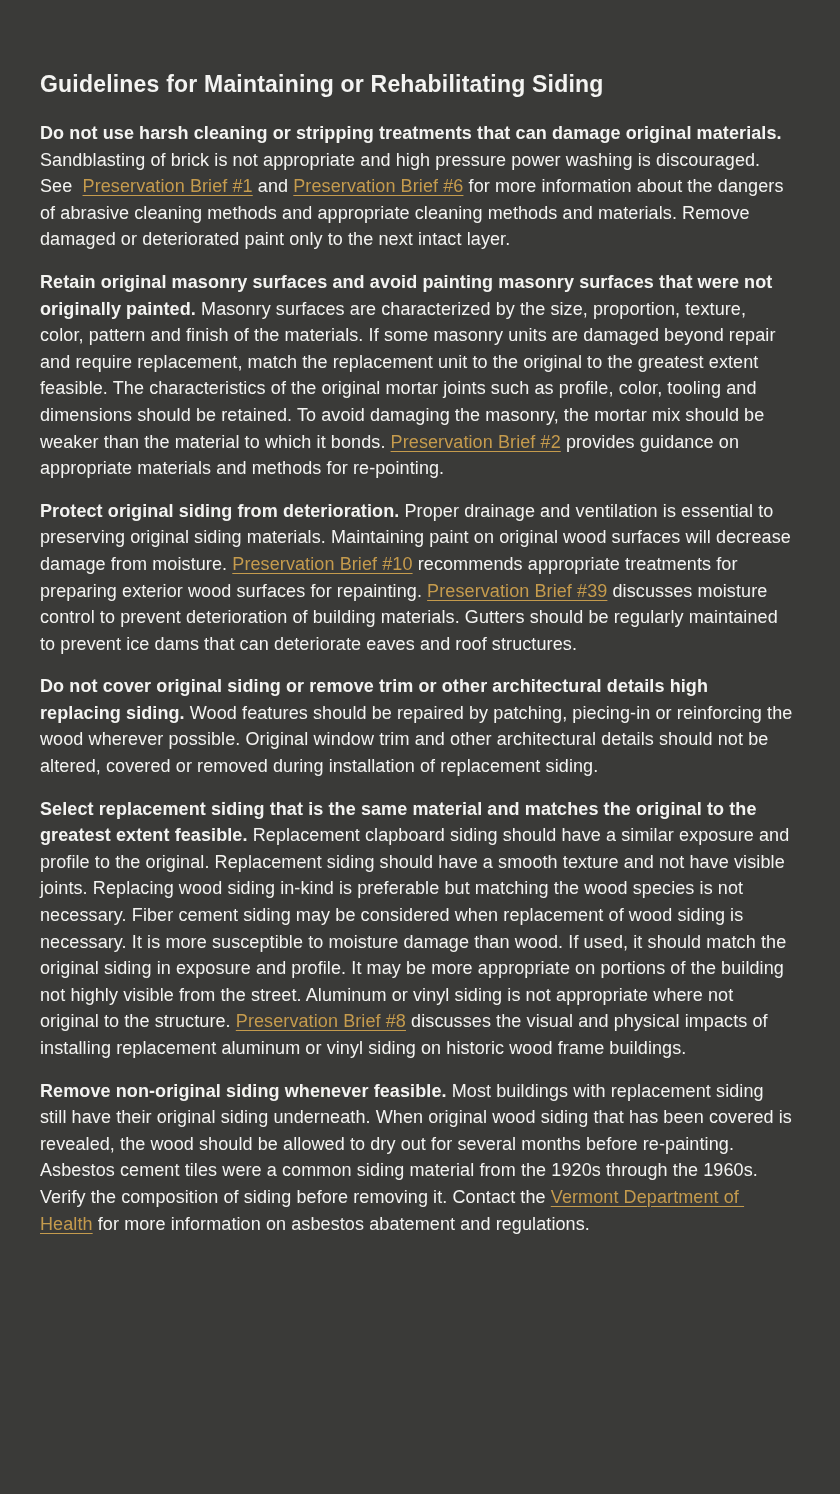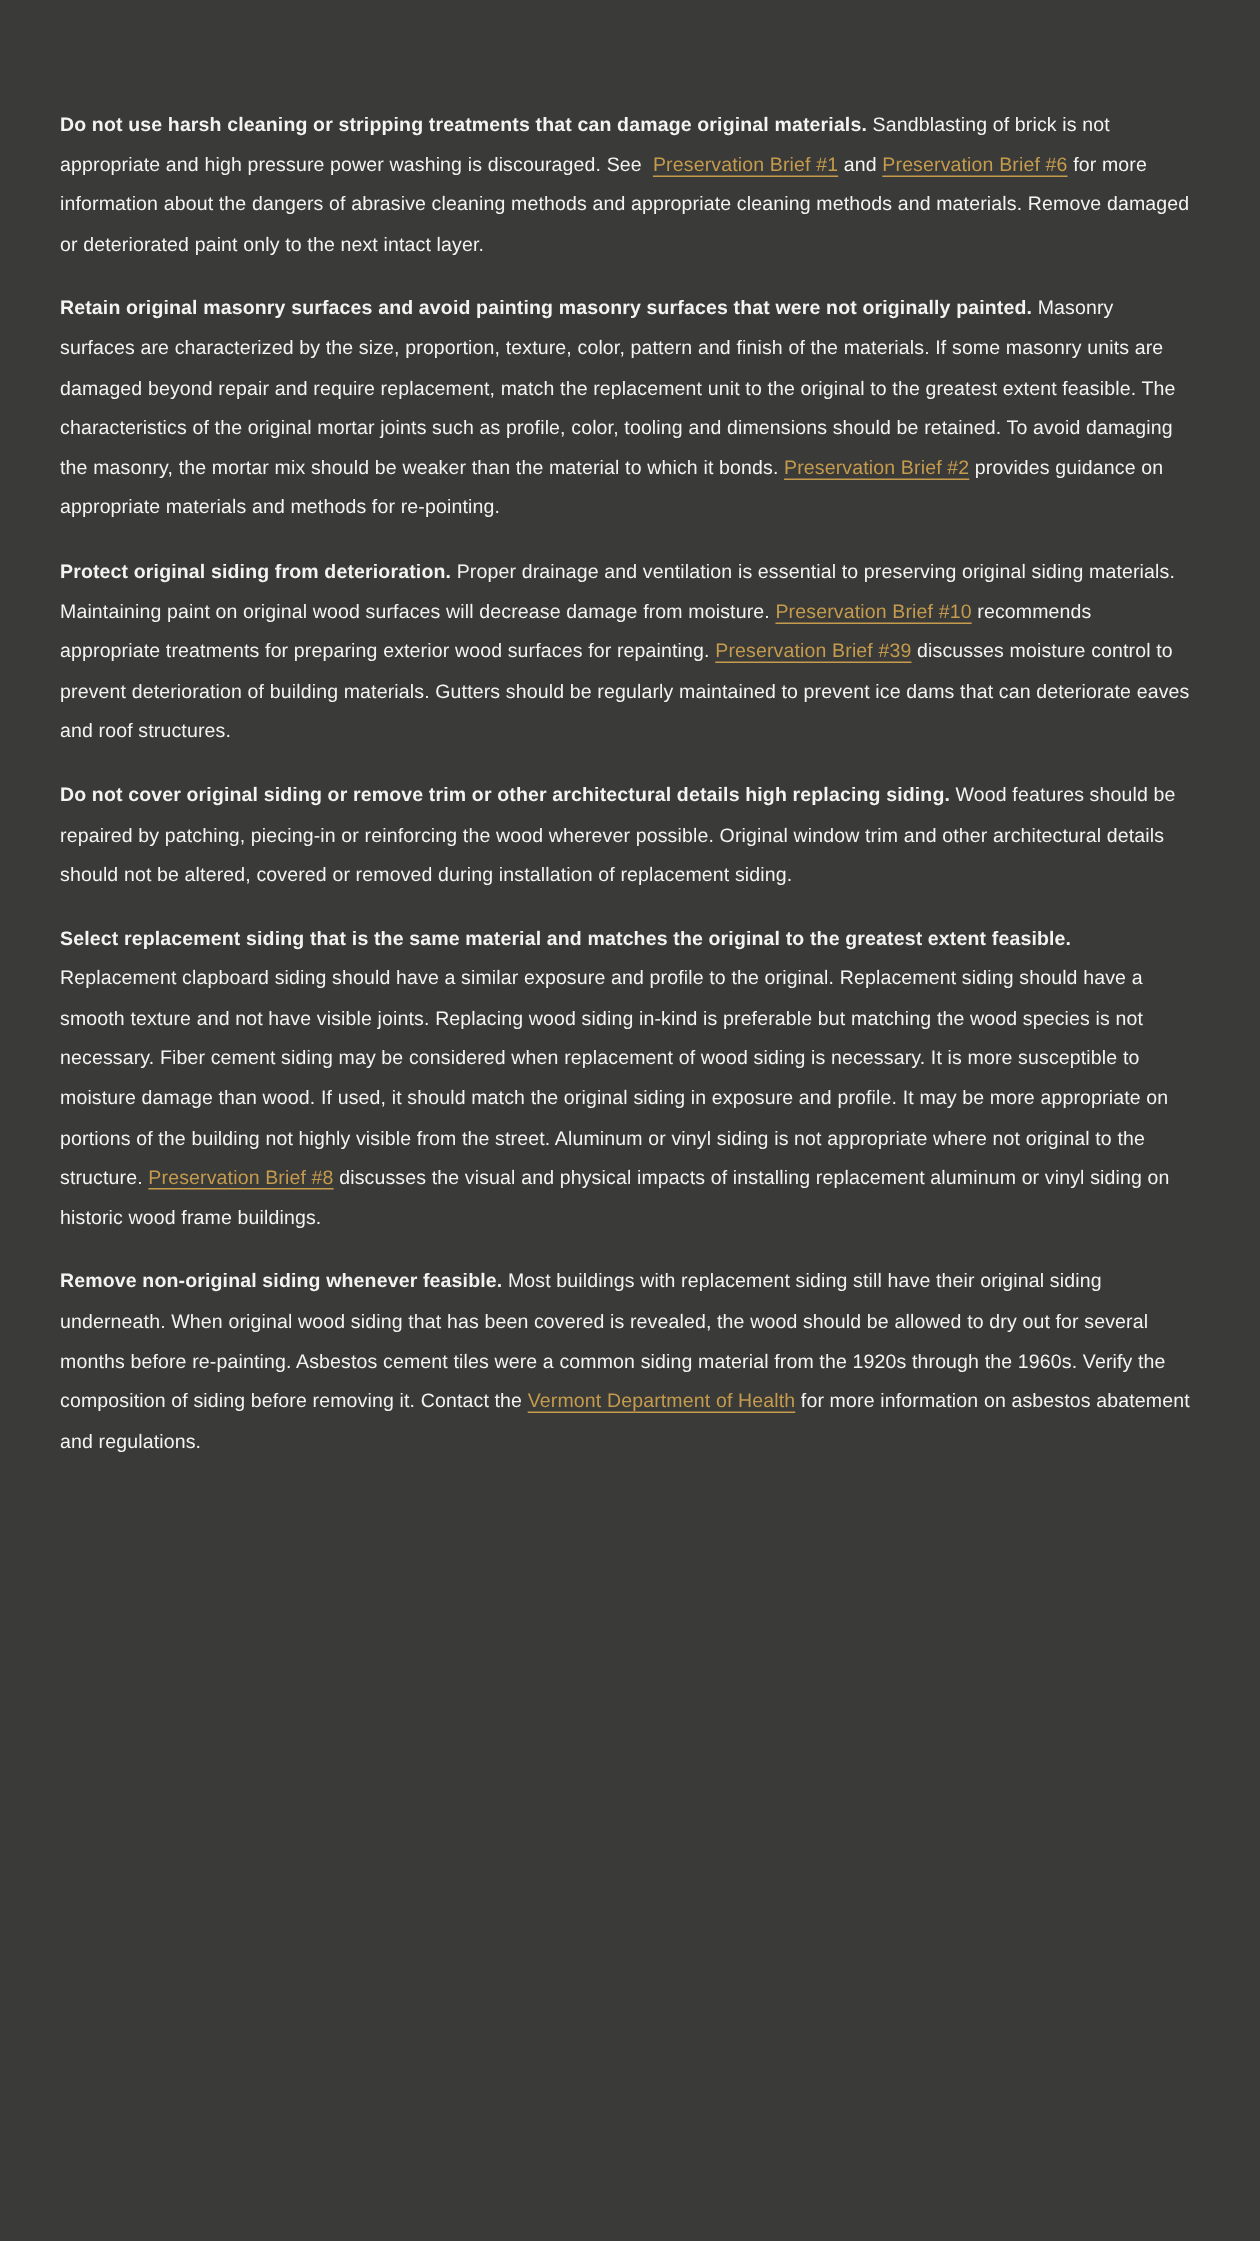--- a/index.html
+++ b/index.html
@@ -24,21 +24,21 @@
   }
   .title {
     font-size: 23px;
     line-height: 28px;
     font-weight: bold;
     margin: 0 0 22px 0;
     letter-spacing: 0.2px;
     color: var(--text);
   }
   .para {
-    font-size: 13px;
+    font-size: 18px;
     line-height: 26.6px;
     margin: 0 0 16px 0;
     white-space: pre-wrap;
     color: var(--text);
     letter-spacing: 0.1px;
   }
   .para .bold {
     font-weight: bold;
   }
   .para a.doc-link {
@@ -46,20 +46,21 @@
     text-decoration: underline;
     text-decoration-thickness: 1px;
     text-underline-offset: 3px;
     cursor: pointer;
   }
 </style>
 </head>
 <body>
 
 <div class="page">
+  <h1 class="title">Guidelines for Maintaining or Rehabilitating Siding</h1>
   <div class="content">
       <p class="para"><span class="bold">Do not use harsh cleaning or stripping treatments that can damage original materials. </span><span>Sandblasting of brick is not appropriate and high pressure power washing is discouraged. See  </span><a class="doc-link" href="#">Preservation Brief #1</a><span> and </span><a class="doc-link" href="#">Preservation Brief #6</a><span> for more information about the dangers of abrasive cleaning methods and appropriate cleaning methods and materials. Remove damaged or deteriorated paint only to the next intact layer.</span></p>
       <p class="para"><span class="bold">Retain original masonry surfaces and avoid painting masonry surfaces that were not originally painted. </span><span>Masonry surfaces are characterized by the size, proportion, texture, color, pattern and finish of the materials. If some masonry units are damaged beyond repair and require replacement, match the replacement unit to the original to the greatest extent feasible. The characteristics of the original mortar joints such as profile, color, tooling and dimensions should be retained. To avoid damaging the masonry, the mortar mix should be weaker than the material to which it bonds. </span><a class="doc-link" href="#">Preservation Brief #2</a><span> provides guidance on appropriate materials and methods for re-pointing.</span></p>
       <p class="para"><span class="bold">Protect original siding from deterioration. </span><span>Proper drainage and ventilation is essential to preserving original siding materials. Maintaining paint on original wood surfaces will decrease damage from moisture. </span><a class="doc-link" href="#">Preservation Brief #10</a><span> recommends appropriate treatments for preparing exterior wood surfaces for repainting. </span><a class="doc-link" href="#">Preservation Brief #39</a><span> discusses moisture control to prevent deterioration of building materials. Gutters should be regularly maintained to prevent ice dams that can deteriorate eaves and roof structures.</span></p>
       <p class="para"><span class="bold">Do not cover original siding or remove trim or other architectural details high replacing siding. </span><span>Wood features should be repaired by patching, piecing-in or reinforcing the wood wherever possible. Original window trim and other architectural details should not be altered, covered or removed during installation of replacement siding.</span></p>
       <p class="para"><span class="bold">Select replacement siding that is the same material and matches the original to the greatest extent feasible. </span><span>Replacement clapboard siding should have a similar exposure and profile to the original. Replacement siding should have a smooth texture and not have visible joints. Replacing wood siding in-kind is preferable but matching the wood species is not necessary. Fiber cement siding may be considered when replacement of wood siding is necessary. It is more susceptible to moisture damage than wood. If used, it should match the original siding in exposure and profile. It may be more appropriate on portions of the building not highly visible from the street. Aluminum or vinyl siding is not appropriate where not original to the structure. </span><a class="doc-link" href="#">Preservation Brief #8</a><span> discusses the visual and physical impacts of installing replacement aluminum or vinyl siding on historic wood frame buildings.</span></p>
       <p class="para"><span class="bold">Remove non-original siding whenever feasible. </span><span>Most buildings with replacement siding still have their original siding underneath. When original wood siding that has been covered is revealed, the wood should be allowed to dry out for several months before re-painting. Asbestos cement tiles were a common siding material from the 1920s through the 1960s. Verify the composition of siding before removing it. Contact the </span><a class="doc-link" href="#">Vermont Department of Health</a><span> for more information on asbestos abatement and regulations.</span></p>
     </div>
 </div>
 

